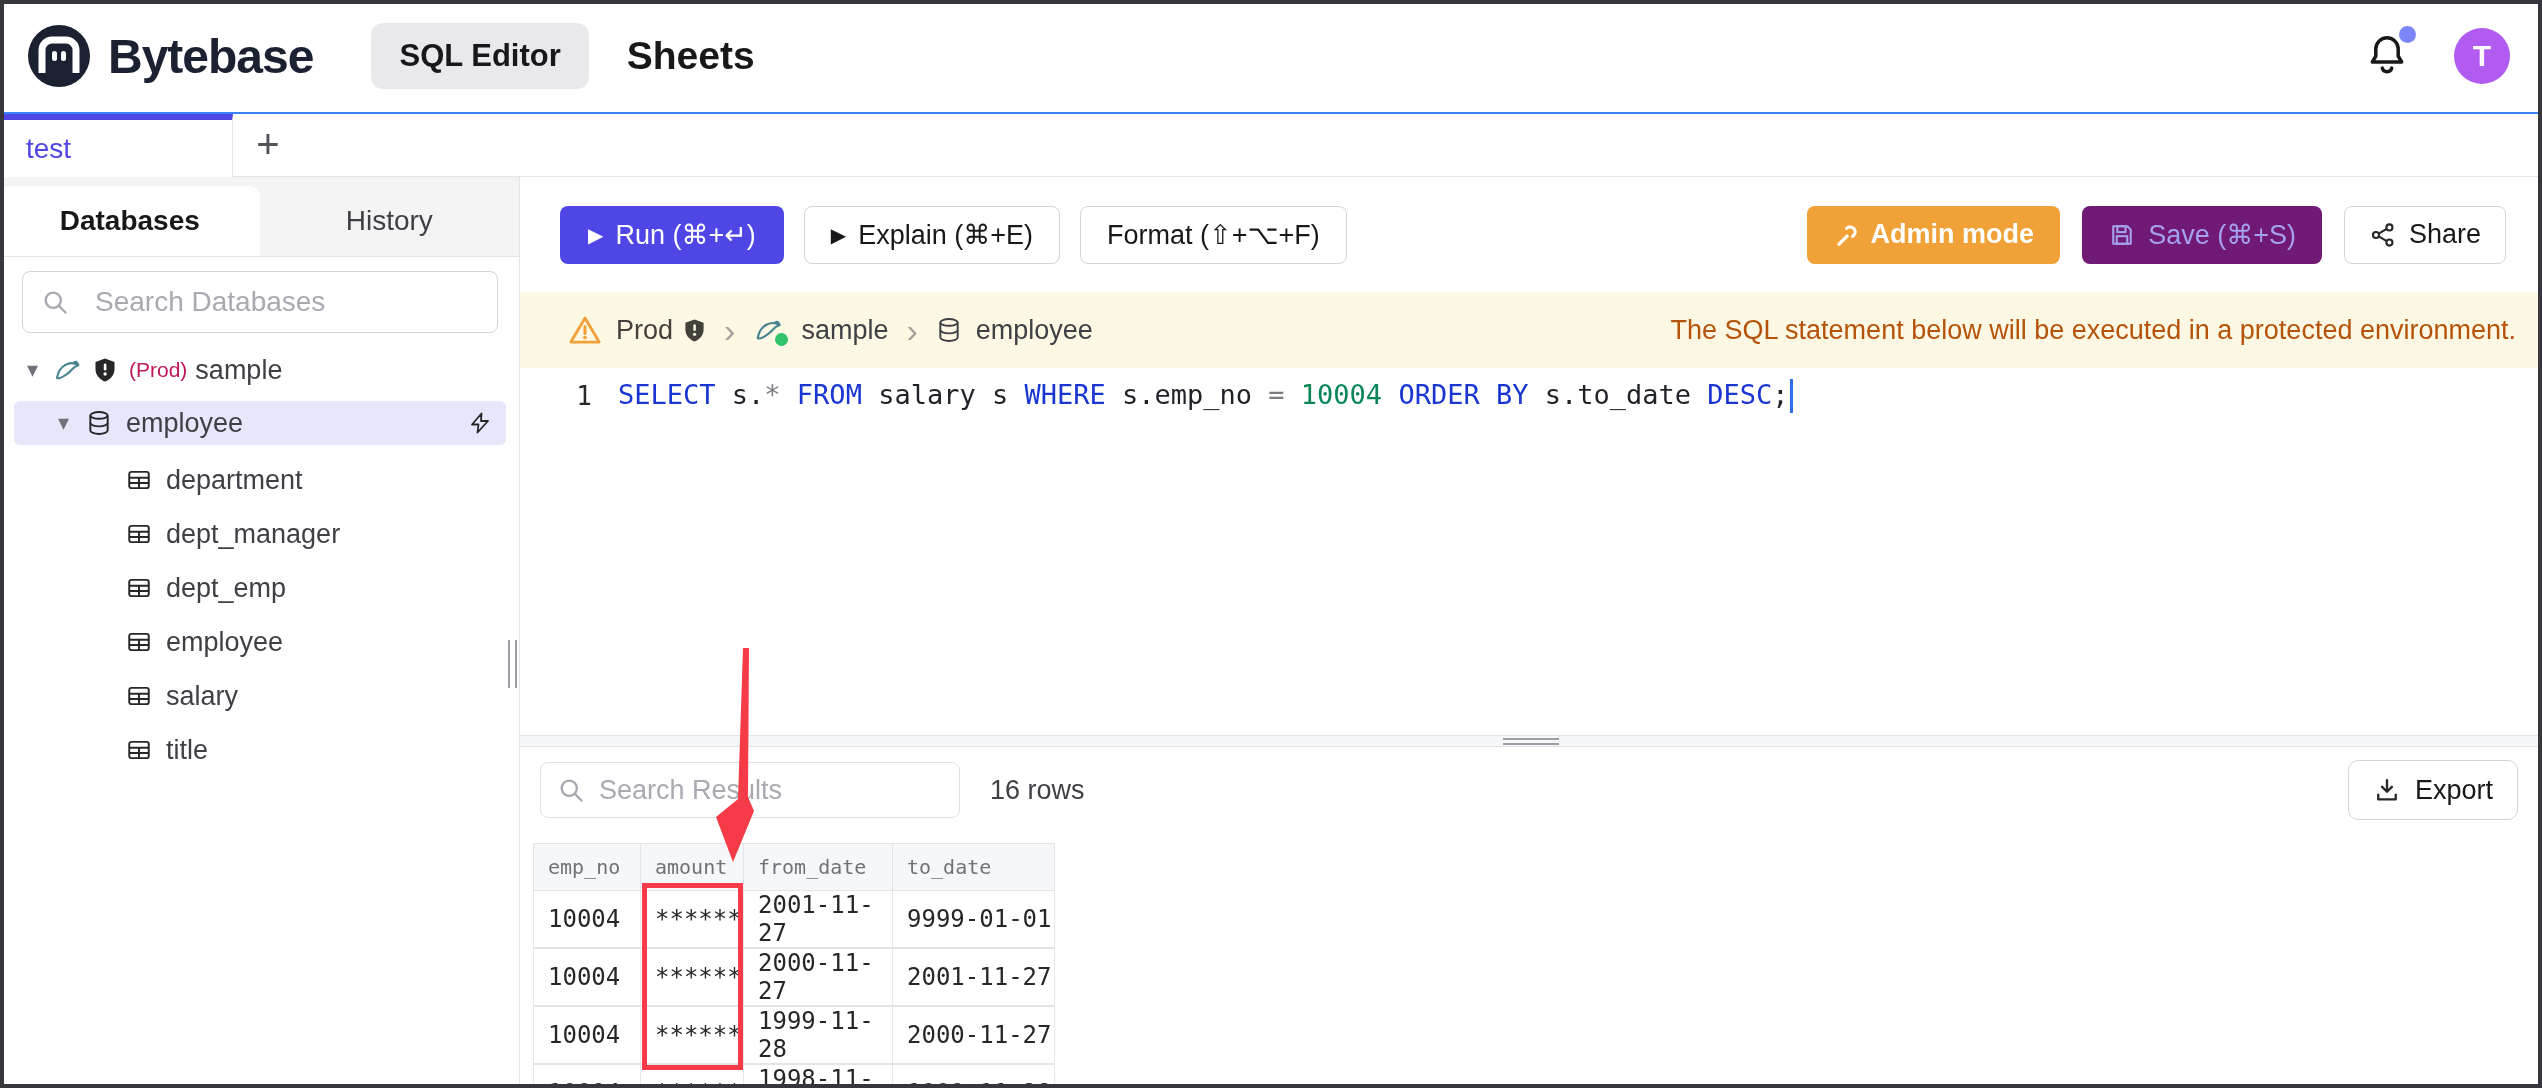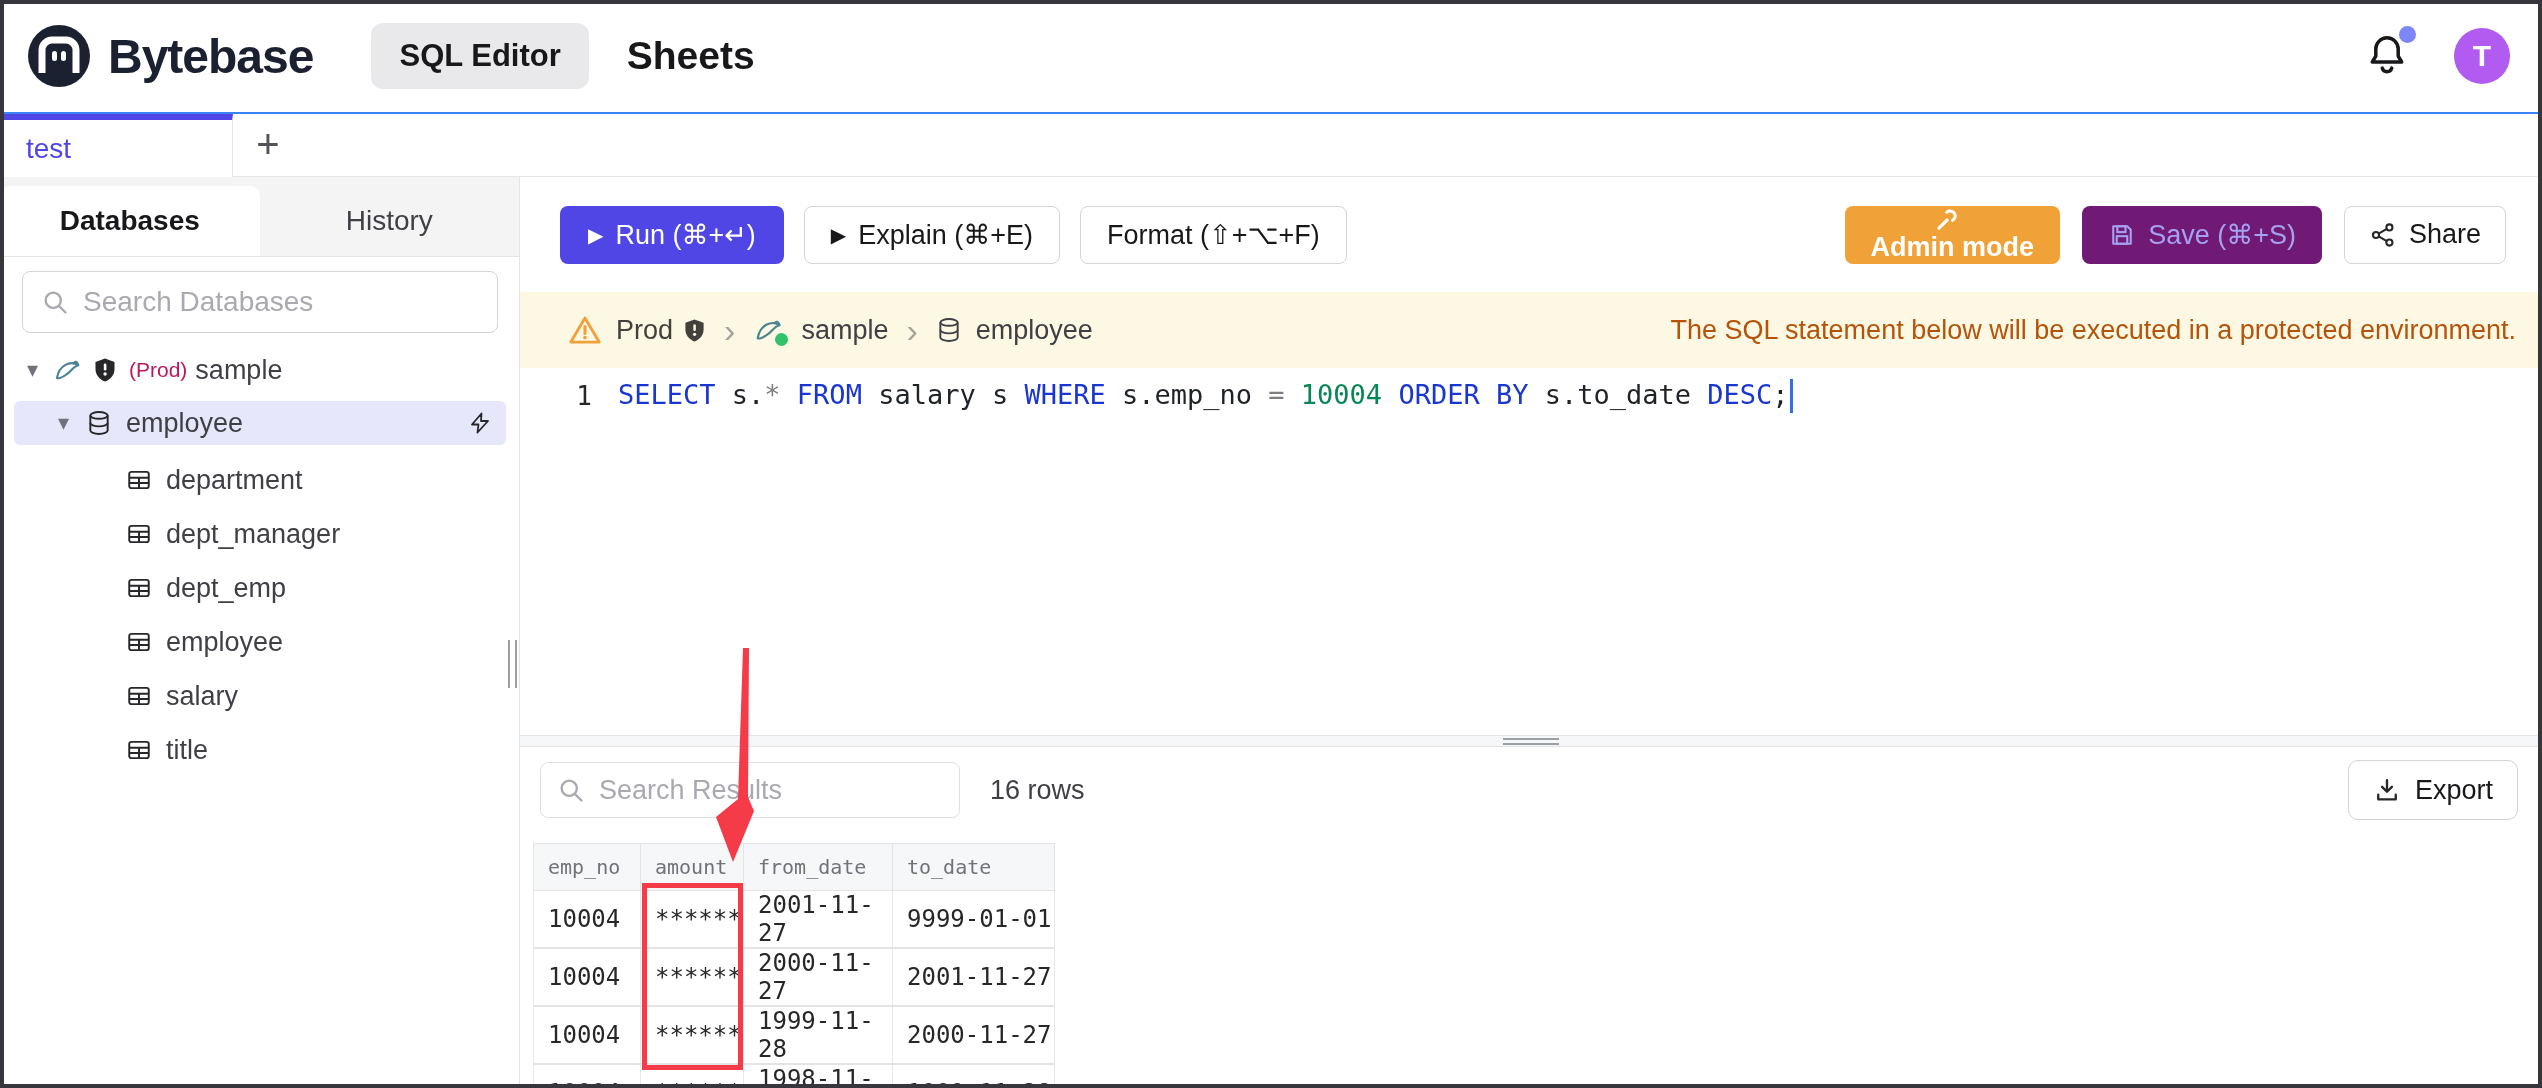--- a/index.html
+++ b/index.html
@@ -33,21 +33,21 @@
 
   
   .sidebar{position:absolute;left:0;top:177px;width:520px;height:911px;background:#fff;
            border-right:1px solid #e4e4e7;box-sizing:border-box;}
   .side-tabs{height:80px;background:#f4f4f5;border-bottom:1px solid #e4e4e7;display:flex;
              align-items:flex-end;padding-top:8px;box-sizing:border-box;}
   .side-tab{flex:1;height:70px;display:flex;align-items:center;justify-content:center;
             font-size:28px;font-weight:500;color:#3f3f46;cursor:pointer;}
   .side-tab.active{background:#fff;border-radius:10px 10px 0 0;font-weight:600;color:#18181b;}
   .side-search{position:absolute;left:22px;top:94px;width:476px;height:62px;box-sizing:border-box;
-               border:1px solid #d4d4d8;border-radius:8px;display:flex;align-items:center;background:#fff;}
+               border:1px solid #d4d4d8;border-radius:8px;display:flex;align-items:center;background:#fff;gap:12px;}
   .side-search input{border:none;outline:none;flex:1;font-size:28px;color:#3f3f46;margin-left:12px;
                      font-family:"Liberation Sans",sans-serif;background:transparent;}
   .side-search input::placeholder{color:#a9a9b1;}
   .search-glyph{margin-left:18px;flex:none;}
   .tree{position:absolute;left:0;top:168px;width:520px;}
   .tree-row{display:flex;align-items:center;height:50px;cursor:pointer;}
   .caret{width:16px;font-size:22px;color:#71717a;line-height:1;flex:none;}
   .tree-label{font-size:27px;color:#3f3f46;margin-left:14px;white-space:nowrap;}
   .row-instance{padding-left:27px;margin-bottom:6px;}
   .row-db{margin:0 14px 8px 14px;height:44px;background:#e7e7fb;border-radius:6px;padding-left:44px;}
@@ -59,21 +59,21 @@
   .v-handle div{width:2px;height:48px;background:#9aa0a6;}
 
   
   .editor-toolbar{position:absolute;left:520px;top:177px;width:2022px;height:115px;background:#fff;
                   display:flex;align-items:center;padding:0 36px 0 40px;box-sizing:border-box;}
   .btn{height:58px;display:flex;align-items:center;justify-content:center;border-radius:8px;
        font-size:27px;box-sizing:border-box;cursor:pointer;white-space:nowrap;}
   .btn .tri{font-size:20px;margin-right:12px;}
   .btn-run{background:#4f46e5;color:#fff;padding:0 28px;font-weight:500;}
   .btn-outline{background:#fff;border:1px solid #d4d4d8;color:#18181b;padding:0 26px;margin-left:20px;}
-  .btn-admin{background:#f0a137;color:#fff;font-weight:600;padding:0 26px;margin-left:auto;flex-direction:column;}
+  .btn-admin{background:#f0a137;color:#fff;font-weight:600;padding:0 26px;margin-left:auto;}
   .btn-save{background:#701a75;color:#a5a1f0;padding:0 26px;margin-left:22px;font-weight:500;}
   .btn-share{background:#fff;border:1px solid #d4d4d8;color:#18181b;padding:0 24px;margin-left:22px;}
   .btn svg{margin-right:12px;}
 
   
   .context-bar{position:absolute;left:520px;top:292px;width:2022px;height:76px;background:#fcf8e3;
                display:flex;align-items:center;padding:0 26px 0 48px;box-sizing:border-box;}
   .crumb{font-size:27px;color:#44403c;margin-left:14px;white-space:nowrap;}
   .crumb.dim{color:#3f3f46;}
   .crumb-sep{font-size:34px;color:#a8a29e;margin:0 18px;line-height:1;}

